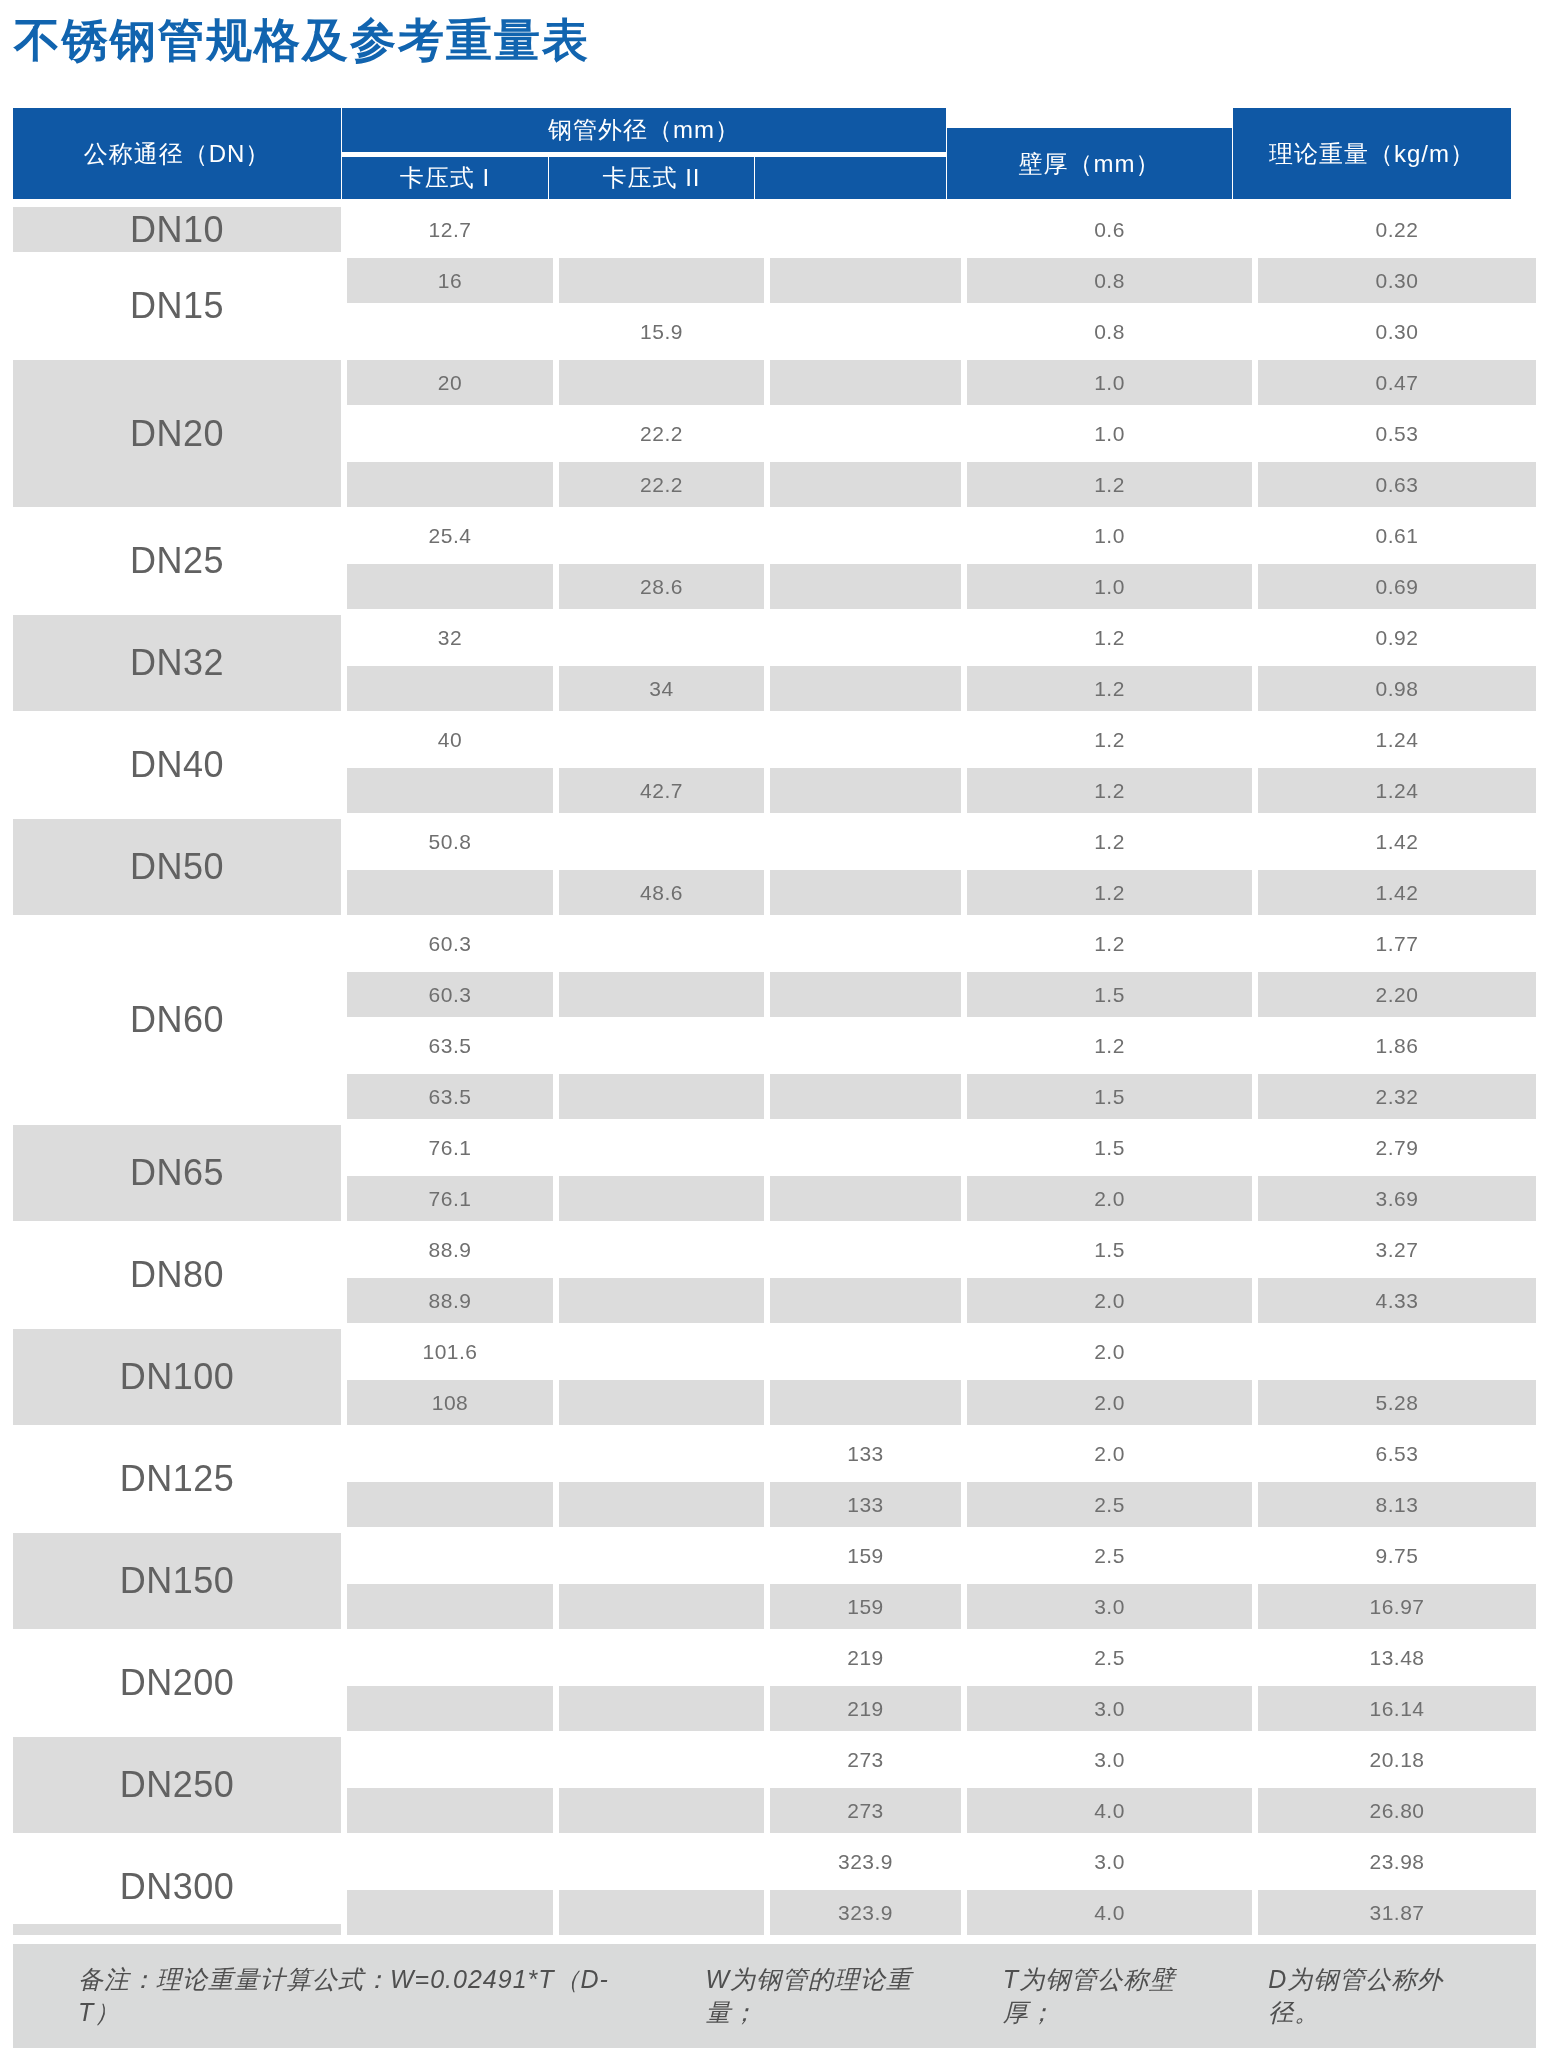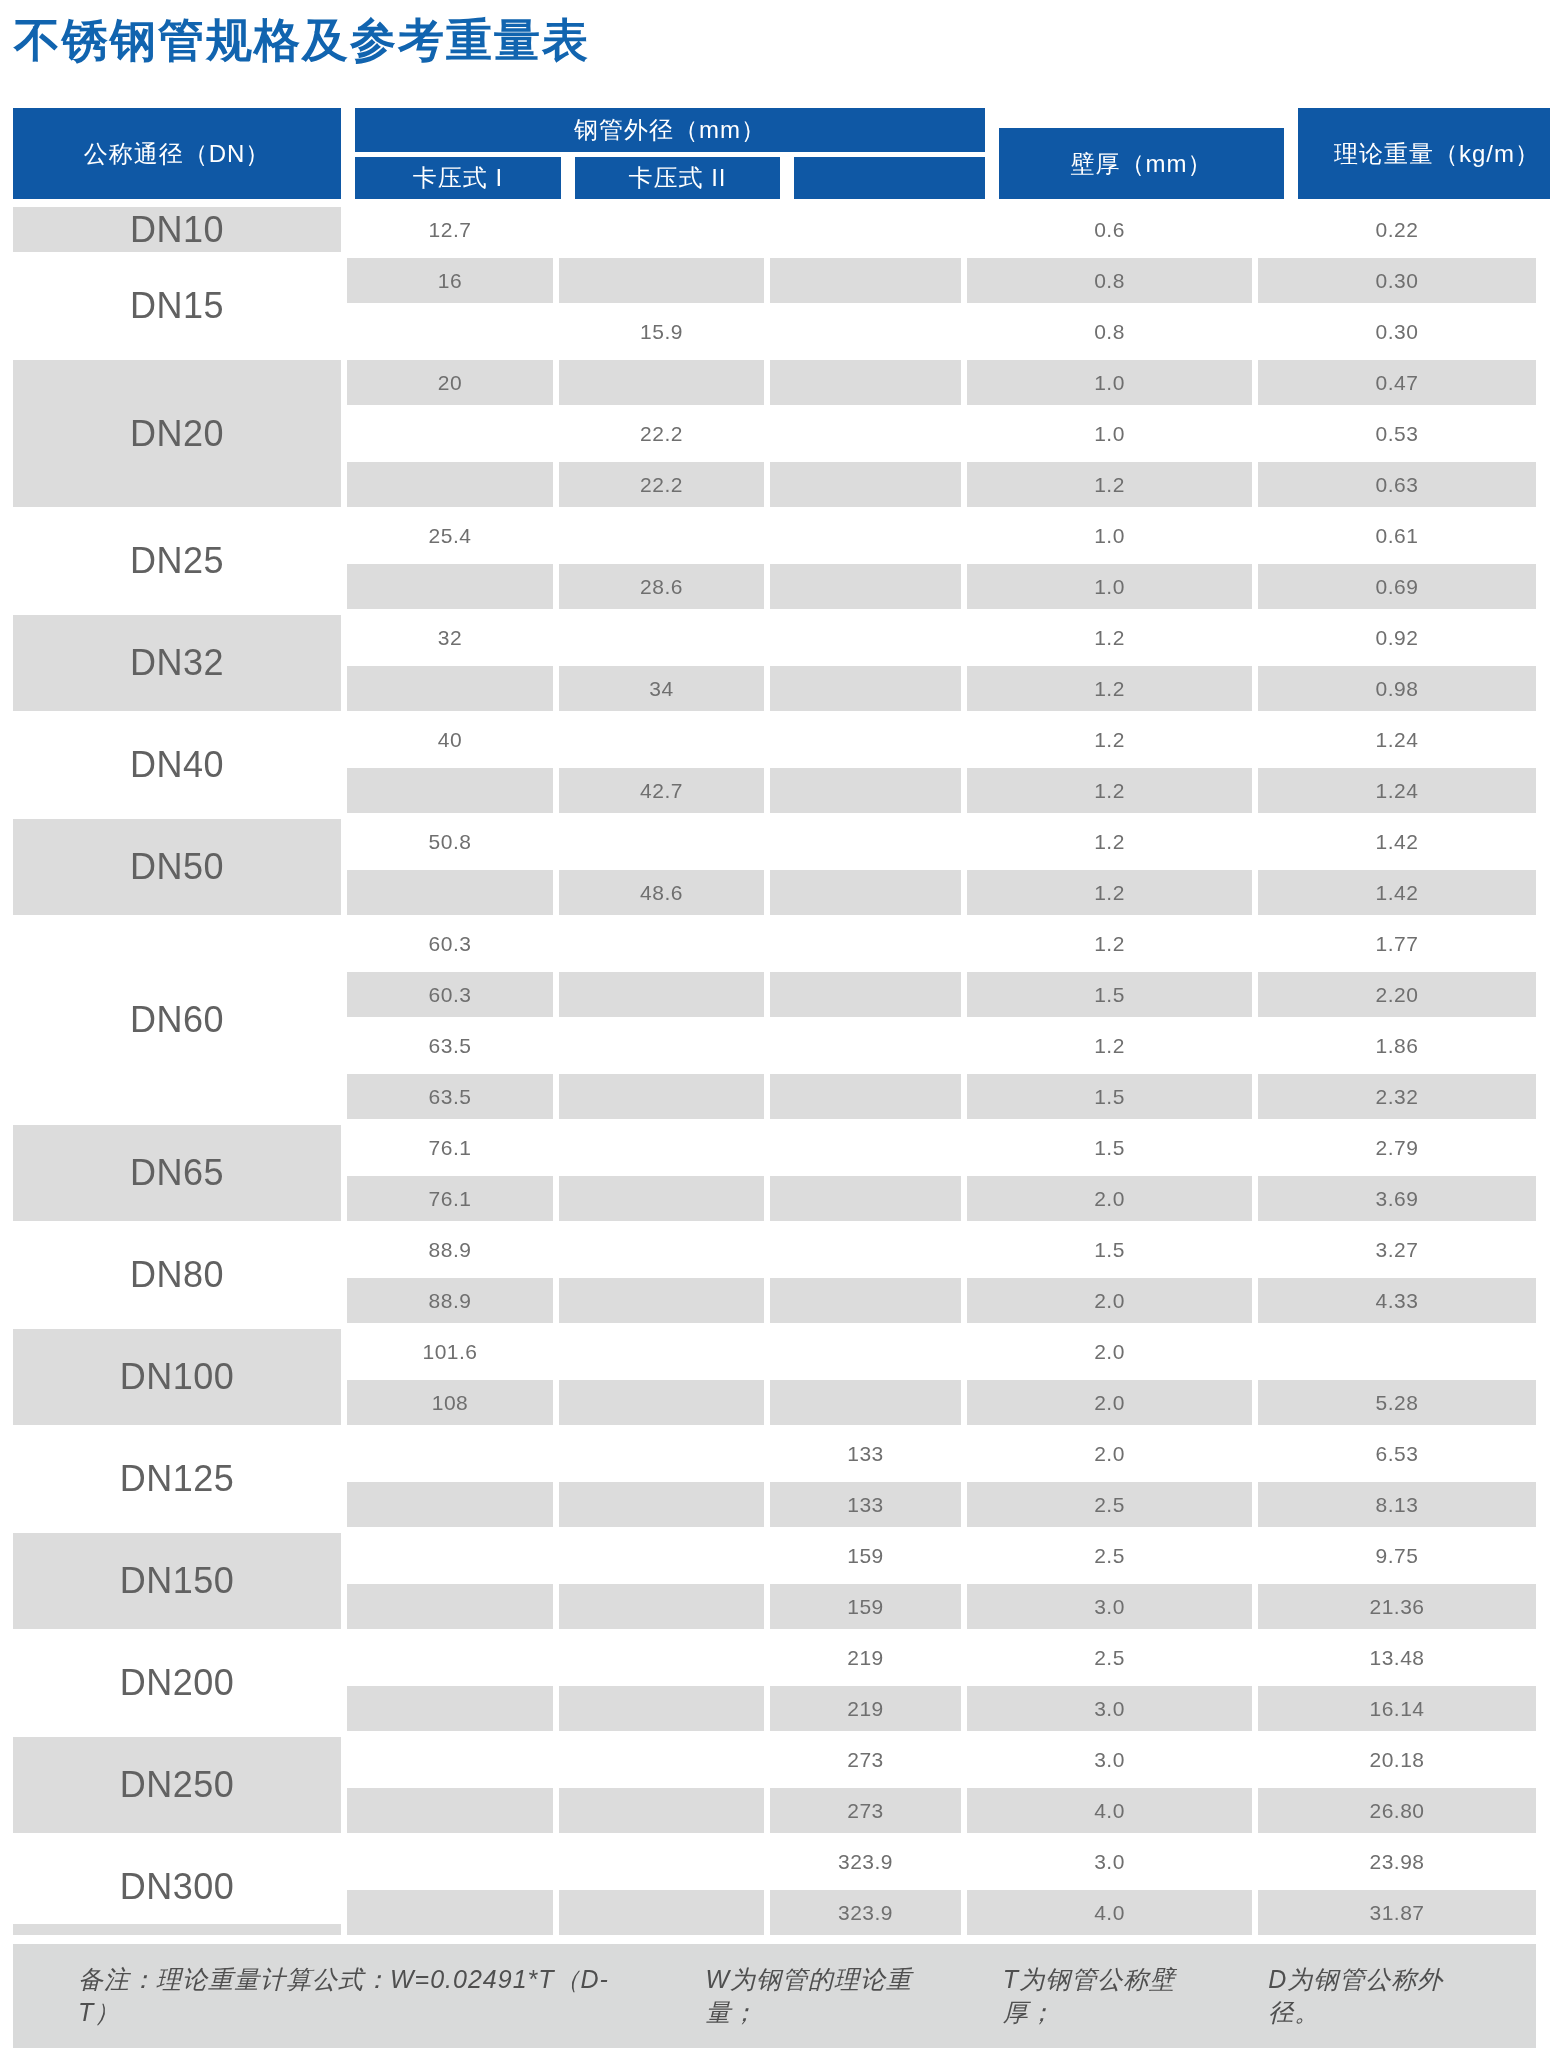--- a/index.html
+++ b/index.html
@@ -31,21 +31,21 @@
     position: absolute;
     left: 13px;
     top: 108px;
     width: 1523px;
   }
 
   .thead {
     display: grid;
     grid-template-columns: 328px 206px 205px 191px 285px 278px;
     grid-template-rows: 44px 42px;
-    gap: 5px 14px;
+    gap: 5px 1px;
   }
   .hcell {
     background: var(--header-blue, #0f58a5);
     color: #ffffff;
     font-size: 24px;
     display: flex;
     align-items: center;
     justify-content: center;
     letter-spacing: 1px;
   }
@@ -282,21 +282,21 @@
         <div class="dn-cell shade" style="grid-row: 27 / span 2;">DN150</div>
         <div class="cell" style="grid-area: 27 / 2;"></div>
         <div class="cell" style="grid-area: 27 / 3;"></div>
         <div class="cell" style="grid-area: 27 / 4;">159</div>
         <div class="cell" style="grid-area: 27 / 5;">2.5</div>
         <div class="cell" style="grid-area: 27 / 6;">9.75</div>
         <div class="cell shade" style="grid-area: 28 / 2;"></div>
         <div class="cell shade" style="grid-area: 28 / 3;"></div>
         <div class="cell shade" style="grid-area: 28 / 4;">159</div>
         <div class="cell shade" style="grid-area: 28 / 5;">3.0</div>
-        <div class="cell shade" style="grid-area: 28 / 6;">21.36</div>
+        <div class="cell shade" style="grid-area: 28 / 6;">16.97</div>
         <div class="dn-cell" style="grid-row: 29 / span 2;">DN200</div>
         <div class="cell" style="grid-area: 29 / 2;"></div>
         <div class="cell" style="grid-area: 29 / 3;"></div>
         <div class="cell" style="grid-area: 29 / 4;">219</div>
         <div class="cell" style="grid-area: 29 / 5;">2.5</div>
         <div class="cell" style="grid-area: 29 / 6;">13.48</div>
         <div class="cell shade" style="grid-area: 30 / 2;"></div>
         <div class="cell shade" style="grid-area: 30 / 3;"></div>
         <div class="cell shade" style="grid-area: 30 / 4;">219</div>
         <div class="cell shade" style="grid-area: 30 / 5;">3.0</div>

